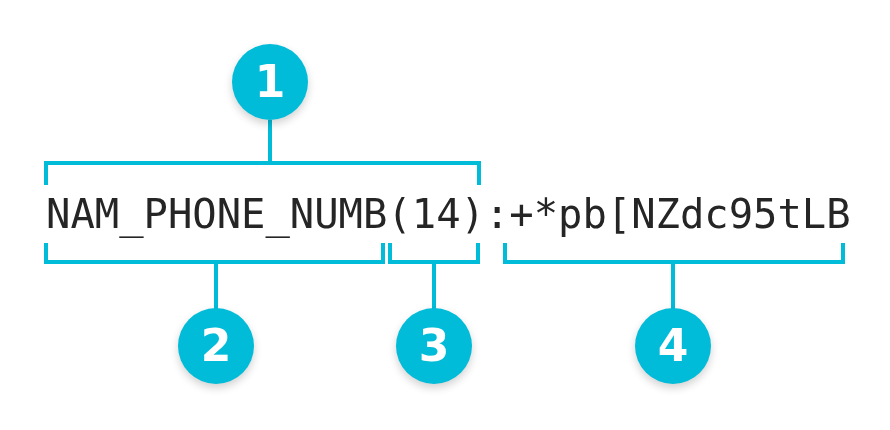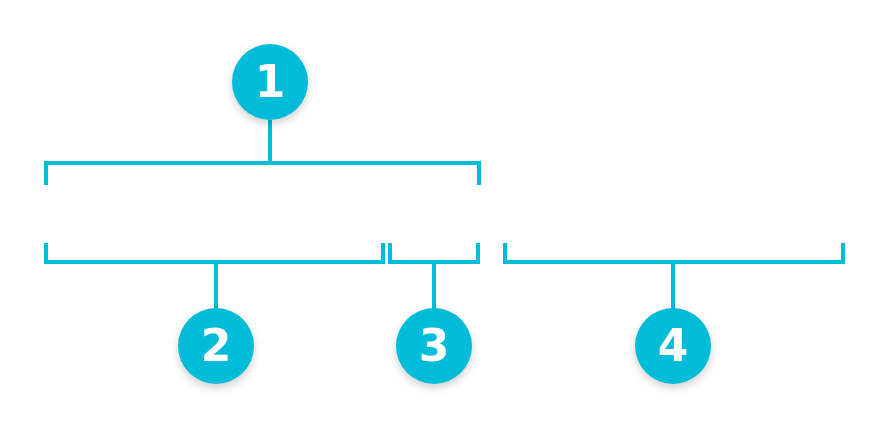--- a/index.html
+++ b/index.html
@@ -79,20 +79,21 @@
       <path d="M 390 243 L 390 262 L 478 262 L 478 243" fill="none" stroke="#00bcd8" stroke-width="4"></path>
       <line x1="434" y1="262" x2="434" y2="320" stroke="#00bcd8" stroke-width="4"></line>
     </g>
 
     <g>
       <path d="M 505 243 L 505 262 L 843 262 L 843 243" fill="none" stroke="#00bcd8" stroke-width="4"></path>
       <line x1="673" y1="262" x2="673" y2="320" stroke="#00bcd8" stroke-width="4"></line>
     </g>
   </svg>
 
+  <div class="code-line">NAM_PHONE_NUMB(14):+*pb[NZdc95tLB</div>
 
   <div class="badge badge-1">1</div>
 
   <div class="badge badge-2">2</div>
 
   <div class="badge badge-3">3</div>
 
   <div class="badge badge-4">4</div>
 
 </div>

